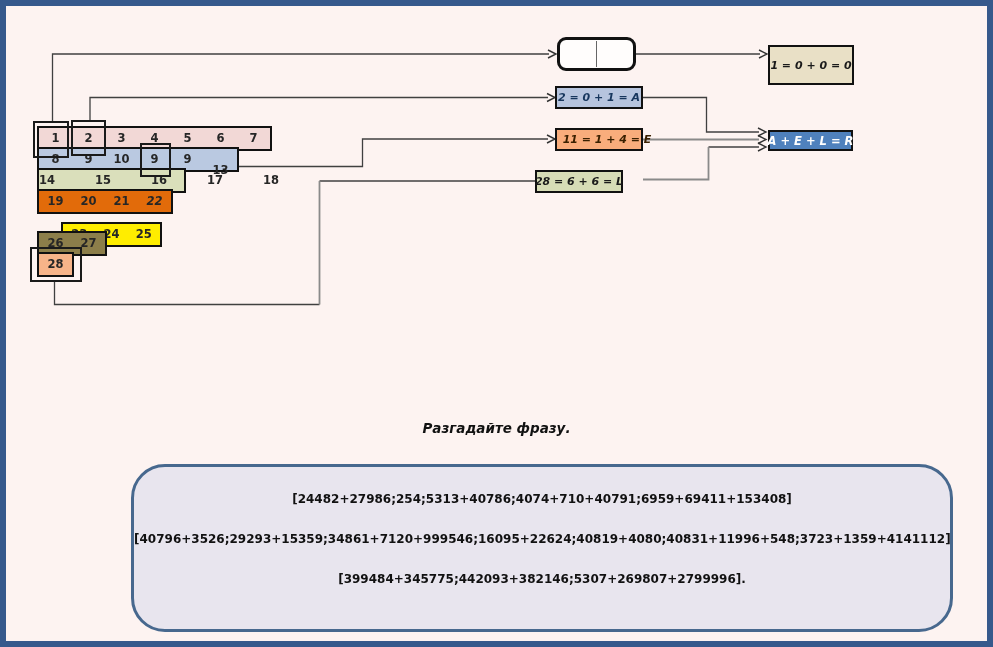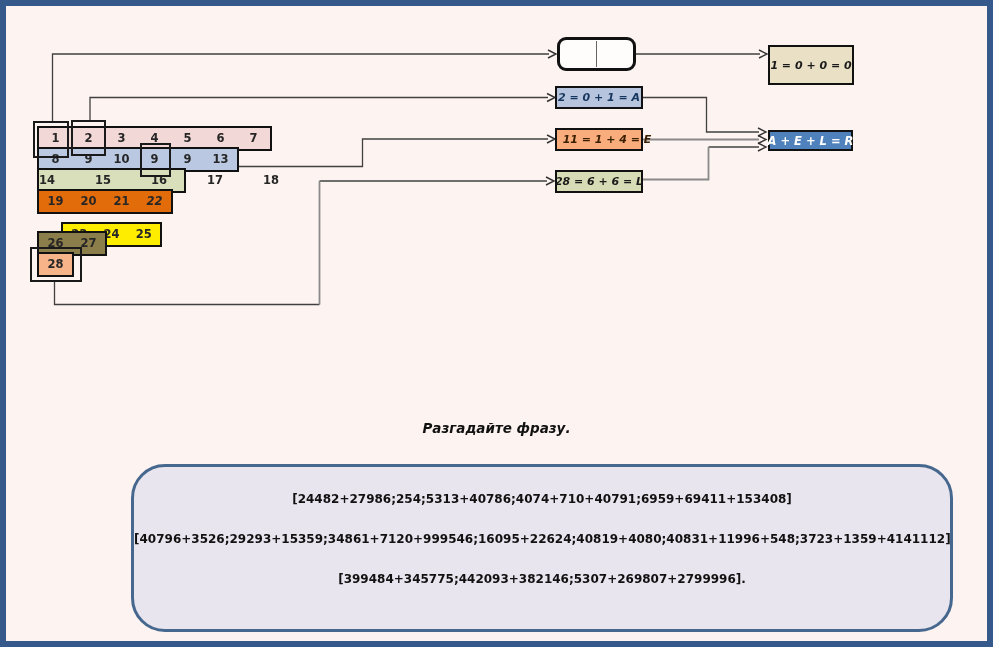--- a/index.html
+++ b/index.html
@@ -43,21 +43,21 @@
   .fbox{
     position:absolute;box-sizing:border-box;
     border:2px solid #111;z-index:4;
     display:flex;align-items:center;justify-content:center;
     font-size:11px;font-weight:bold;font-style:italic;
     white-space:nowrap;
   }
   #fbox-zero{left:762px;top:39px;width:86px;height:40px;}
   #fbox-a{left:549px;top:80px;width:88px;height:23px;}
   #fbox-e{left:549px;top:122px;width:88px;height:23px;padding-left:16px;}
-  #fbox-l{left:549px;top:164px;width:88px;height:23px;}
+  #fbox-l{left:529px;top:164px;width:88px;height:23px;}
   #fbox-result{left:762px;top:124px;width:85px;height:21px;font-size:11.5px;}
   
   #prompt{
     position:absolute;left:0;right:0;top:414px;
     text-align:center;font-size:13.5px;font-weight:bold;font-style:italic;color:#111;z-index:4;
   }
   
   #phrasebox{
     position:absolute;left:125px;top:458px;width:822px;height:168px;
     box-sizing:border-box;border:3px solid #1d4ed8;border-radius:34px;
@@ -120,21 +120,21 @@
         <div class="pcell" style="color: rgb(38, 38, 38);">5</div>
         <div class="pcell" style="color: rgb(38, 38, 38);">6</div>
         <div class="pcell" style="color: rgb(38, 38, 38);">7</div>
       </div>
       <div class="prow" style="top: 141px; width: 202px; background: rgb(186, 201, 225);">
         <div class="pcell" style="color: rgb(38, 38, 38);">8</div>
         <div class="pcell" style="color: rgb(38, 38, 38);">9</div>
         <div class="pcell" style="color: rgb(38, 38, 38);">10</div>
         <div class="pcell" style="color: rgb(38, 38, 38);">9</div>
         <div class="pcell" style="color: rgb(38, 38, 38);">9</div>
-        <div class="pcell" style="color: rgb(38, 38, 38);">13</div>
+        <div class="pcell" style="color: rgb(38, 38, 38); margin-top: 11px;">13</div>
       </div>
       <div class="prow" style="top: 162px; width: 149px; background: rgb(218, 223, 187); gap: 40px;">
         <div class="pcell" style="color: rgb(38, 38, 38);">14</div>
         <div class="pcell" style="color: rgb(38, 38, 38);">15</div>
         <div class="pcell" style="color: rgb(38, 38, 38);">16</div>
         <div class="pcell" style="color: rgb(38, 38, 38);">17</div>
         <div class="pcell" style="color: rgb(38, 38, 38);">18</div>
       </div>
       <div class="prow" style="top: 183px; width: 136px; background: rgb(226, 107, 10);">
         <div class="pcell" style="color: rgb(38, 38, 38);">19</div>

